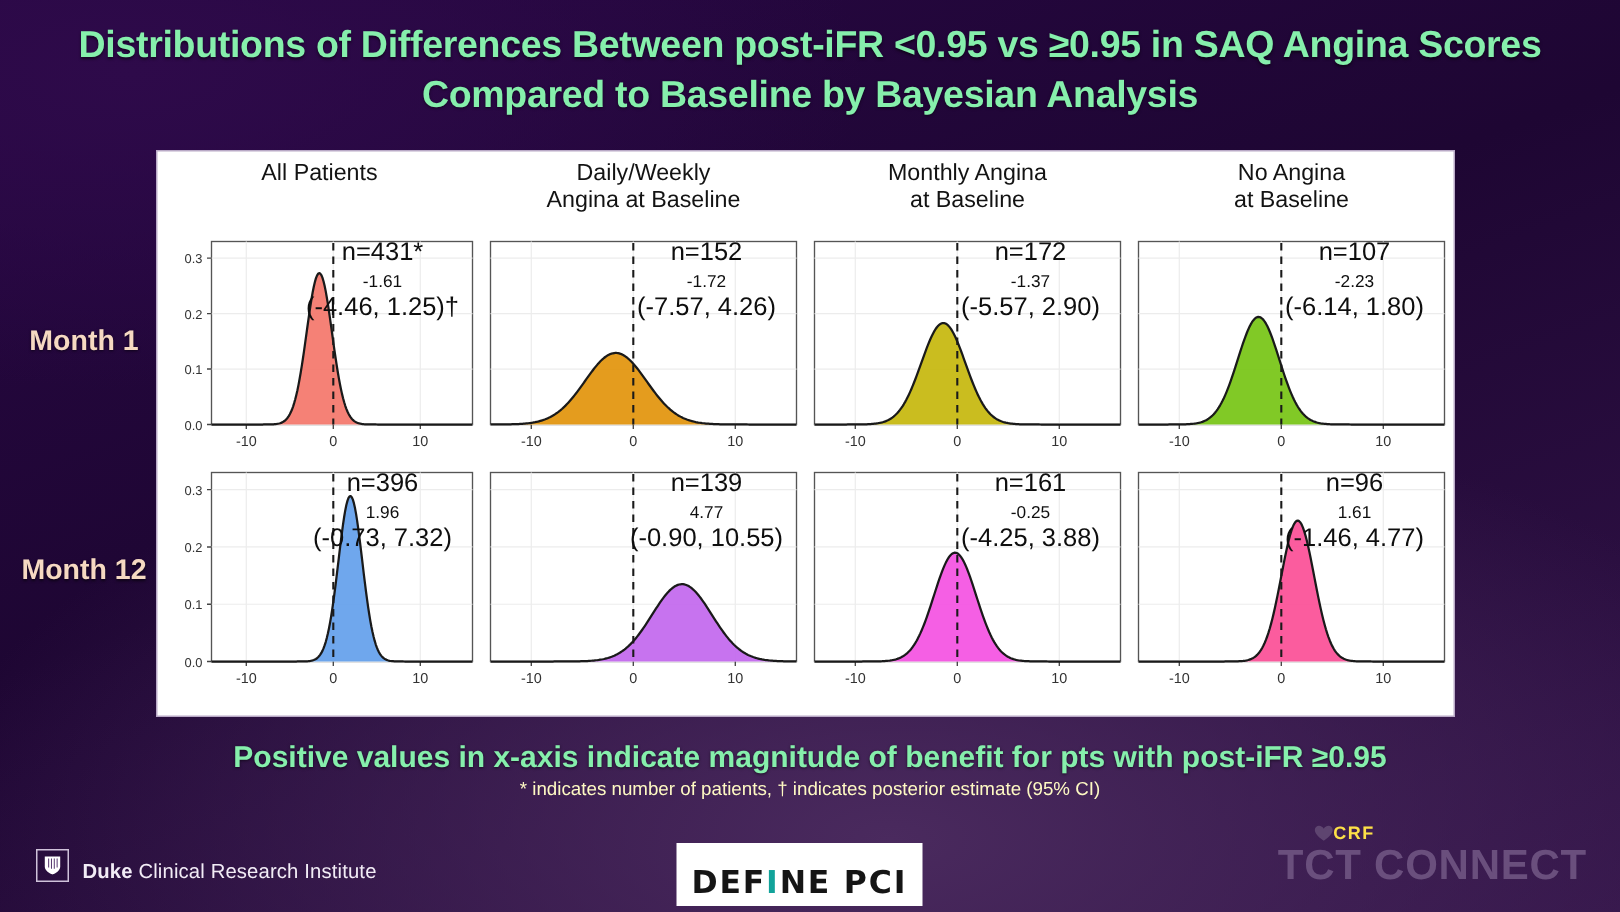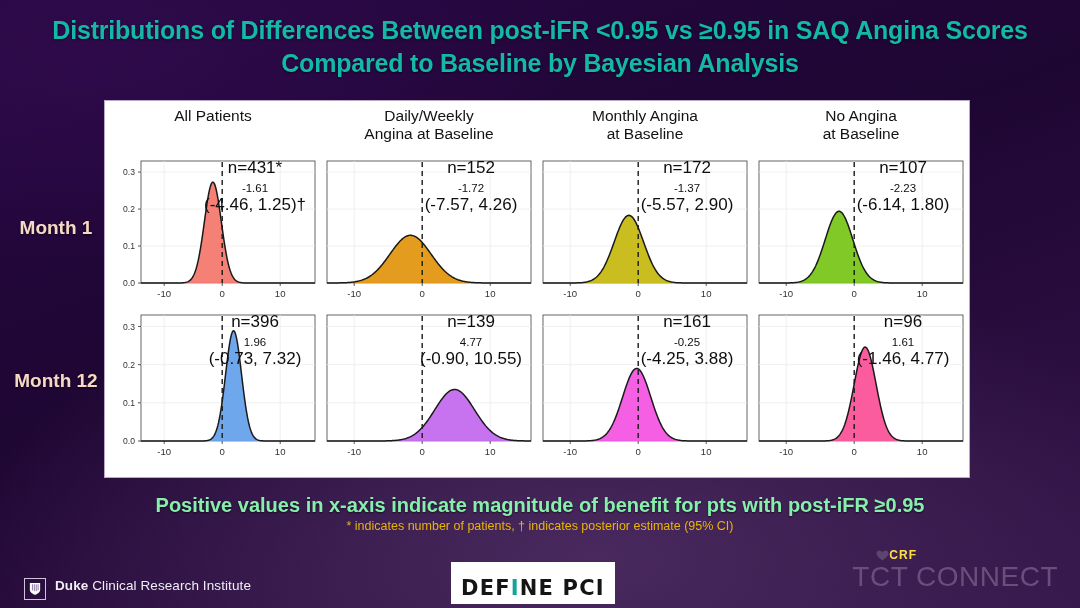--- a/index.html
+++ b/index.html
@@ -16,21 +16,21 @@
     background:
       radial-gradient(ellipse 900px 420px at 55% 92%, #4a2a5e 0%, rgba(74,42,94,0) 72%),
       radial-gradient(ellipse 700px 300px at 8% 8%, #2e0a4a 0%, rgba(46,10,74,0) 70%),
       linear-gradient(160deg, #280744 0%, #1e0633 45%, #331449 100%);
   }
 
   .title {
     position: absolute;
     left: 48px; top: 14px; width: 984px;
     text-align: center;
-    color: #14b8a6;
+    color: #86efac;
     font-size: 25px;
     font-weight: bold;
     line-height: 1.30;
     letter-spacing: -0.2px;
     text-shadow: 0 1px 2px rgba(0,0,0,.55);
   }
 
   
   .chart-card {
     position: absolute;
@@ -102,28 +102,28 @@
   .foot1 {
     position: absolute; left: 40px; top: 494px; width: 1000px;
     text-align: center;
     color: #86efac;
     font-size: 20px; font-weight: bold;
     text-shadow: 0 1px 2px rgba(0,0,0,.6);
   }
   .foot2 {
     position: absolute; left: 40px; top: 519px; width: 1000px;
     text-align: center;
-    color: #eab308;
+    color: #fef9c3;
     font-size: 12.5px;
   }
 
   
   .duke-logo {
     position: absolute; left: 24px; top: 566px;
-    display: flex; align-items: flex-start; gap: 9px; margin-top: 12px;
+    display: flex; align-items: flex-end; gap: 9px;
   }
   .duke-mark {
     width: 22px; height: 22px;
     border: 1.4px solid #cfc2da;
     display: flex; align-items: center; justify-content: center;
   }
   .duke-text { color: #f2ecf6; font-size: 13.5px; letter-spacing: .1px; }
   .duke-text b { font-weight: bold; }
 
   .define-logo {
@@ -139,21 +139,21 @@
   .define-logo .teal { color: #12a39a; }
 
   .tct-logo { position: absolute; right: 22px; top: 548px; text-align: left; }
   .tct-crf {
     color: #fde047; font-size: 12px; font-weight: bold;
     letter-spacing: 1px; padding-left: 24px;
     display: flex; align-items: center; gap: 0;
   }
   .crf-heart { width: 13px; height: 11px; display: inline-block; }
   .tct-name {
-    color: #6a4f7d; font-size: 28px; font-weight: normal;
+    color: #6a4f7d; font-size: 28px; font-weight: bold;
     letter-spacing: .5px; line-height: 1.0; margin-top: 1px;
   }
 </style>
 </head>
 <body>
 
 <div class="bg"></div>
 
 <div class="title">Distributions of Differences Between post-iFR &lt;0.95 vs ≥0.95 in SAQ Angina Scores Compared to Baseline by Bayesian Analysis</div>
 

